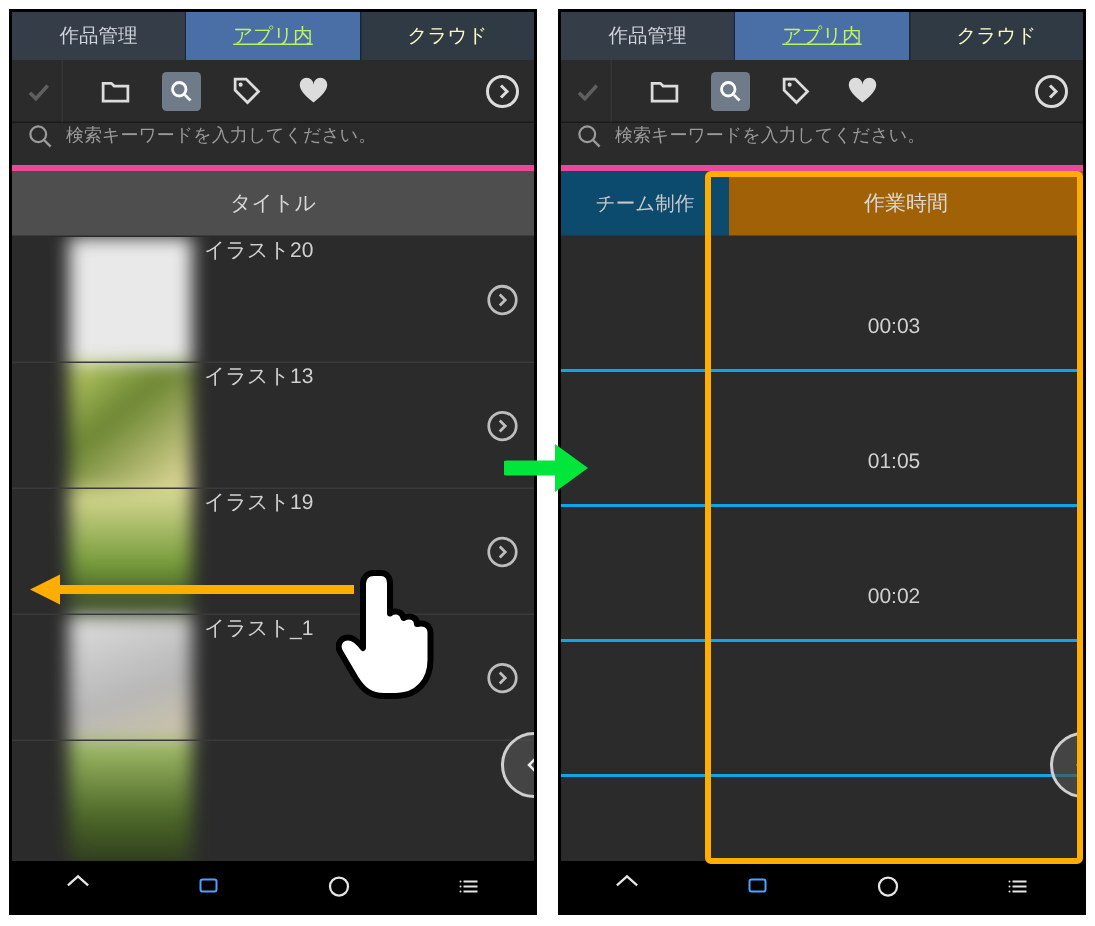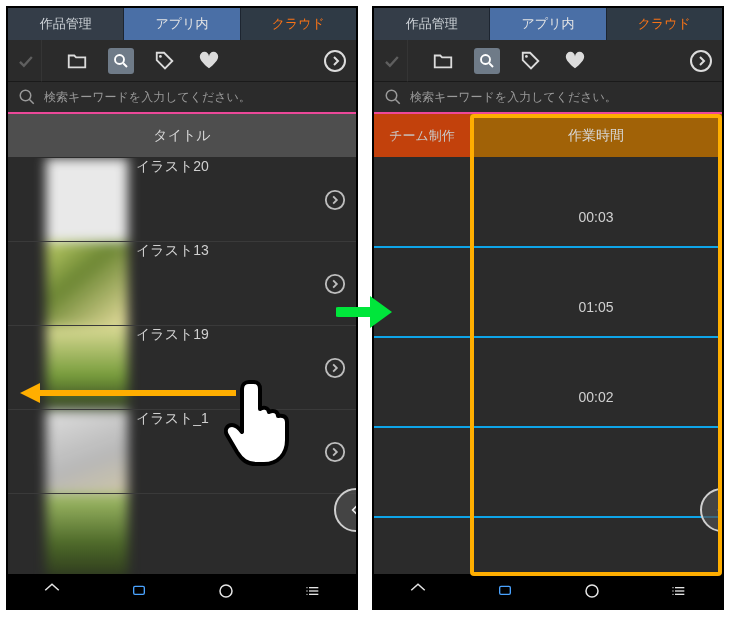--- a/index.html
+++ b/index.html
@@ -26,49 +26,49 @@
     font-size: 13px;
   }
   .tabs .tab {
     flex: 1;
     display: flex;
     align-items: center;
     justify-content: center;
     border-left: 1px solid #1d2530;
   }
   .tabs .tab:first-child { border-left: none; background: #343d48; color: #cfd4d9; }
-  .tabs .tab.active { background: #4a6fa6; color: #e5e5e5; }
-  .tabs .tab.cloud { color: #f97316; }
+  .tabs .tab.active { background: #4a6fa6; color: #bef264; text-decoration: underline; }
+  .tabs .tab.cloud { color: #fef9c3; }
 
   
   .toolbar {
     display: flex;
     align-items: center;
     justify-content: space-between;
     height: 42px;
     background: #2b2b2b;
     padding: 0 8px;
     border-bottom: 1px solid #1a1a1a;
   }
   .tool-left, .tool-right { display: flex; align-items: center; gap: 18px; }
   .tool-icon { width: 26px; height: 26px; display: flex; align-items: center; justify-content: center; color: #d6d6d6; }
   .tool-icon svg { display: block; }
   .check-slot { width: 26px; height: 42px; display:flex; align-items:center; justify-content:center; margin-right:4px; border-right:1px solid rgba(255,255,255,0.05); padding-right:6px;}
   .tool-active { background: #6f7b88; border-radius: 3px; padding: 4px; }
 
   
   .search-row {
     display: flex;
-    align-items: center;
+    align-items: flex-start;
     height: 32px;
     padding: 0 10px;
     gap: 8px;
     color: #9a9a9a;
     font-size: 12px;
-    border-bottom: 2px solid #ec4899;
+    border-bottom: 4px solid #ec4899;
   }
   .search-row .mag { width: 18px; height: 18px; }
 
   
   .colhead {
     height: 44px;
     background: #4e4e4e;
     color: #d8d8d8;
     font-size: 14px;
     display: flex;
@@ -157,22 +157,22 @@
   .bottom-bar .nav-ic { color: #e5e5e5; width: 24px; height: 18px; display:flex; align-items:center; justify-content:center; }
   .bottom-bar .nav-ic.sq { color: #4aa3ff; }
 
   
   .colhead-split {
     height: 44px;
     display: flex;
     border-bottom: 1px solid #2b2b2b;
   }
   .colhead-split .c1 {
-    width: 96px;
-    background: #c2410c;
+    width: 112px;
+    background: #0c4a6e;
     display:flex; align-items:center; justify-content:center;
     color:#c9c9c9; font-size:13px;
   }
   .colhead-split .c2 {
     flex: 1;
     background: #a16207;
     display:flex; align-items:center; justify-content:center;
     color:#d8d8d8; font-size:14px;
   }
 

